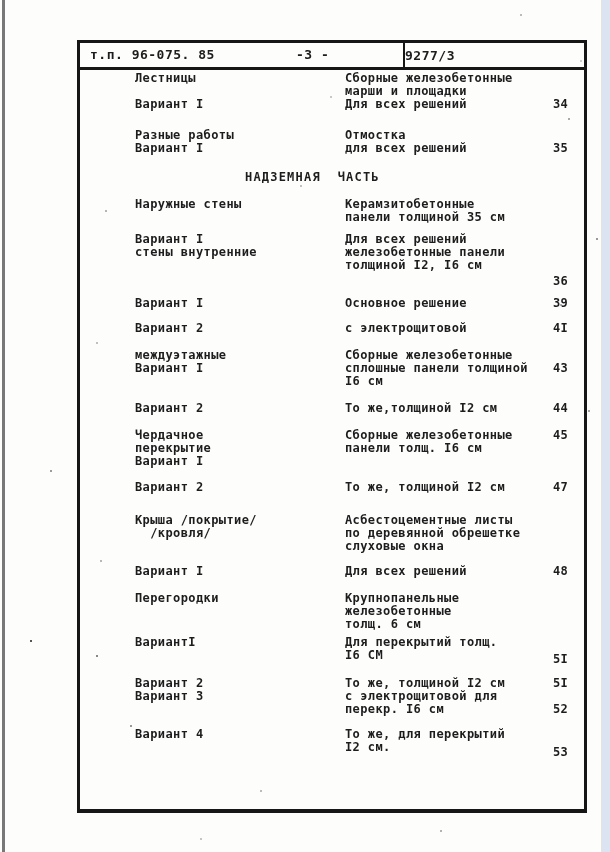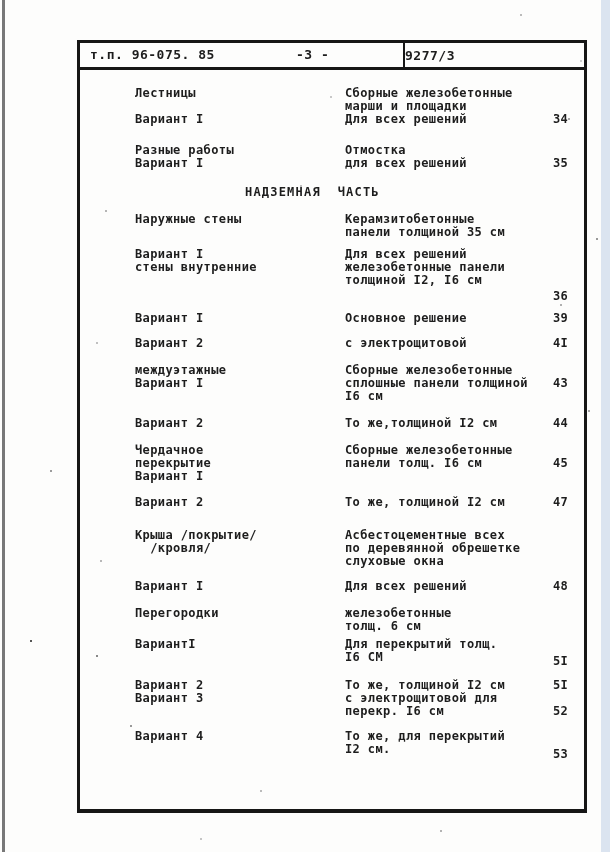--- a/index.html
+++ b/index.html
@@ -68,21 +68,21 @@
   .fh-page-num { position: absolute; left: 216px; top: 4px; white-space: pre; }
   .fh-cell-2 {
     flex: 1;
     display: flex;
     align-items: center;
     justify-content: flex-start;
   }
 
   
   .doc-body {
-    padding: 17px 0 0 55px;
+    padding: 2px 0 0 55px;
     font-size: 12px;
     line-height: 13px;
     font-weight: bold;
     letter-spacing: 0.4px;
   }
   .toc-row { display: flex; align-items: flex-start; }
   .toc-row .col-left  { width: 210px; flex: none; }
   .toc-row .col-right { width: 208px; flex: none; }
   .toc-row .col-page  { flex: 1; text-align: right; padding-right: 32px; }
   .line { display: block; white-space: pre; min-height: 13px; }
@@ -214,41 +214,41 @@
         <div class="col-left">
           <span class="line">Чердачное</span>
           <span class="line">перекрытие</span>
           <span class="line">Вариант I</span>
         </div>
         <div class="col-right">
           <span class="line">Сборные железобетонные</span>
           <span class="line">панели толщ. I6 см</span>
         </div>
         <div class="col-page">
-          <span class="line" style="margin-top: 13px;">45</span>
+          <span class="line" style="margin-top: 0;">45</span>
         </div>
       </div>
       <div class="toc-row" style="margin-top: 13px;">
         <div class="col-left">
           <span class="line">Вариант 2</span>
         </div>
         <div class="col-right">
           <span class="line">То же, толщиной I2 см</span>
         </div>
         <div class="col-page">
           <span class="line" style="margin-top: 0px;">47</span>
         </div>
       </div>
       <div class="toc-row" style="margin-top: 20px;">
         <div class="col-left">
           <span class="line">Крыша /покрытие/</span>
           <span class="line">  /кровля/</span>
         </div>
         <div class="col-right">
-          <span class="line">Асбестоцементные всех</span>
+          <span class="line">Асбестоцементные листы</span>
           <span class="line">по деревянной обрешетке</span>
           <span class="line">слуховые окна</span>
         </div>
         <div class="col-page"></div>
       </div>
       <div class="toc-row" style="margin-top: 12px;">
         <div class="col-left">
           <span class="line">Вариант I</span>
         </div>
         <div class="col-right">
@@ -256,20 +256,21 @@
         </div>
         <div class="col-page">
           <span class="line" style="margin-top: 0px;">48</span>
         </div>
       </div>
       <div class="toc-row" style="margin-top: 14px;">
         <div class="col-left">
           <span class="line">Перегородки</span>
         </div>
         <div class="col-right">
+          <span class="line">Крупнопанельные</span>
           <span class="line">железобетонные</span>
           <span class="line">толщ. 6 см</span>
         </div>
         <div class="col-page"></div>
       </div>
       <div class="toc-row" style="margin-top: 5px;">
         <div class="col-left">
           <span class="line">ВариантI</span>
         </div>
         <div class="col-right">

